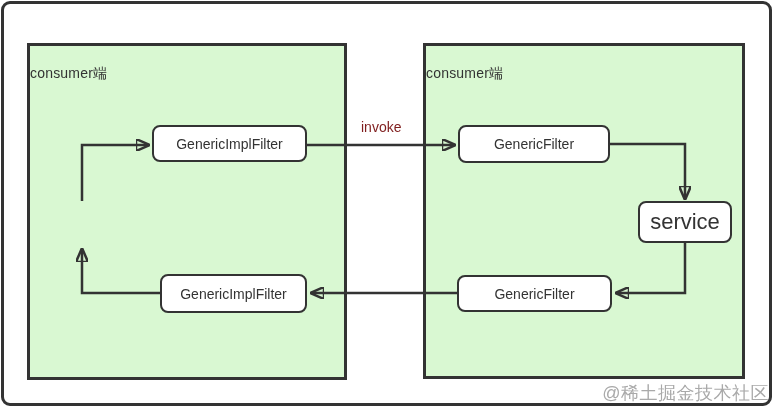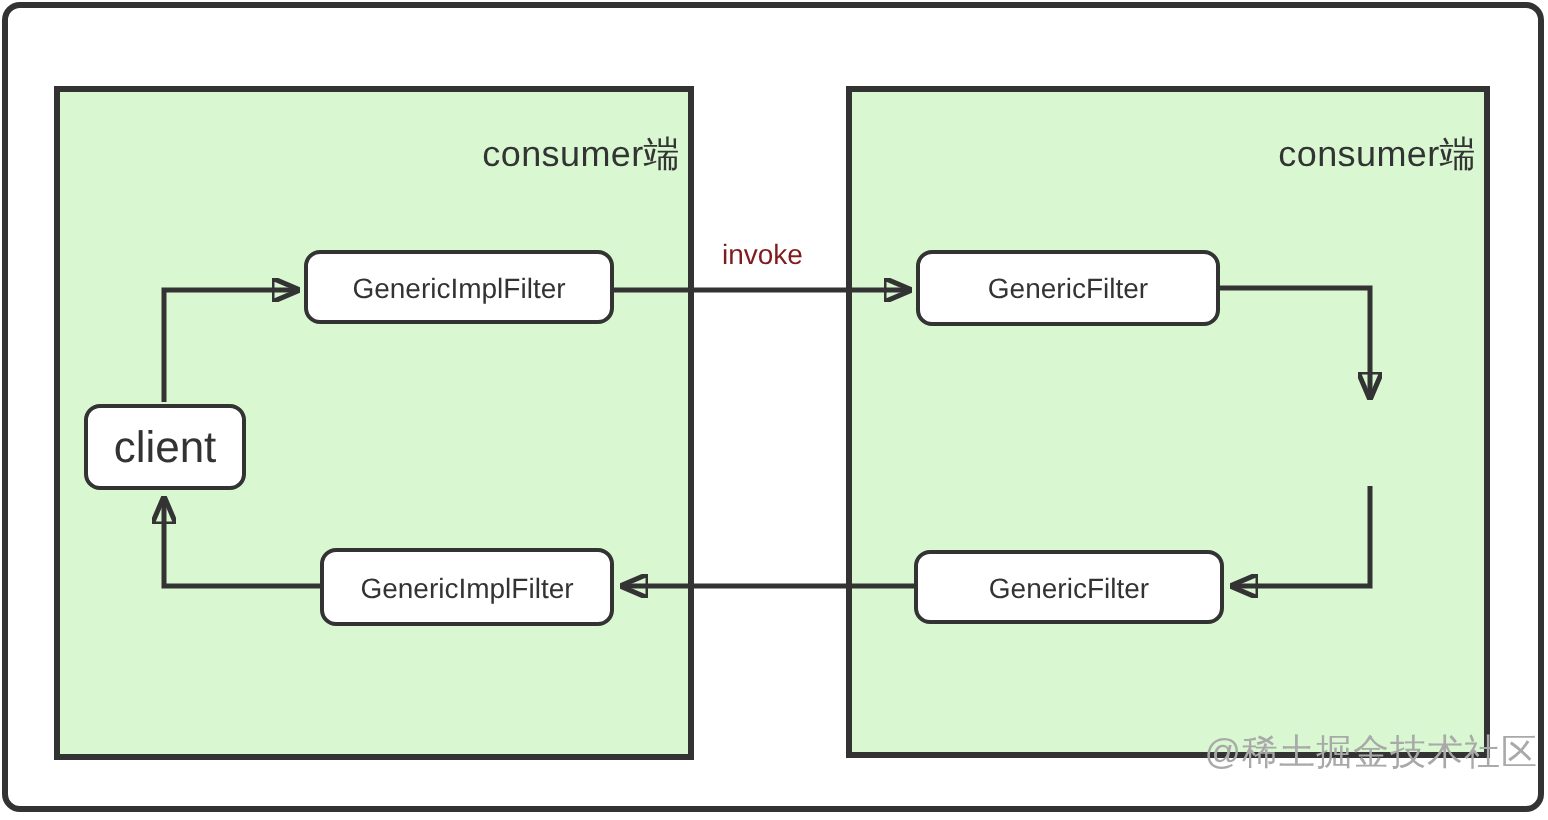--- a/index.html
+++ b/index.html
@@ -11,43 +11,43 @@
     position:absolute;left:1px;top:1px;right:2px;bottom:4px;
     border:3px solid #333333;border-radius:9px;pointer-events:none;
   }
   .group{
     position:absolute;background:#d9f8d2;border:3px solid #333333;
     box-sizing:border-box;
   }
   #group-consumer{left:27px;top:43px;width:320px;height:337px;}
   #group-provider{left:423px;top:43px;width:322px;height:336px;}
   .group-title{
-    position:absolute;top:19px;left:0;right:4px;text-align:right;
-    font-size:18px;color:#333333;letter-spacing:0.2px;
+    position:absolute;top:19px;left:0;right:15px;text-align:left;
+    font-size:14px;color:#333333;letter-spacing:0.2px;
   }
   .node{
     position:absolute;background:#ffffff;border:2.5px solid #333333;
     border-radius:8px;box-sizing:border-box;display:flex;
     align-items:center;justify-content:center;color:#333333;
   }
   .node.small{font-size:14px;}
   .node.big{font-size:22px;}
   #node-gif-top{left:152px;top:125px;width:155px;height:37px;}
   #node-gf-top{left:458px;top:125px;width:152px;height:38px;}
   #node-client{left:42px;top:202px;width:81px;height:43px;}
   #node-service{left:638px;top:201px;width:94px;height:42px;}
   #node-gif-bottom{left:160px;top:274px;width:147px;height:39px;}
   #node-gf-bottom{left:457px;top:275px;width:155px;height:37px;}
   #arrows{position:absolute;left:0;top:0;pointer-events:none;}
   #arrows path{stroke:#333333;stroke-width:2.5;fill:none;}
   .edge-label{
     position:absolute;left:361px;top:119px;font-size:14px;color:#7f1d1d;
   }
   .watermark{
-    position:absolute;right:5px;bottom:22px;font-size:18px;color:#a9a9a9;
+    position:absolute;right:5px;bottom:5px;font-size:18px;color:#a9a9a9;
     letter-spacing:0.5px;
   }
 </style>
 </head>
 <body>
 
 <div id="stage">
 
   <div class="frame"></div>
 
@@ -74,24 +74,24 @@
   </svg>
 
   <div class="node small" id="node-gif-top">
     <span>GenericImplFilter</span>
   </div>
 
   <div class="node small" id="node-gf-top">
     <span>GenericFilter</span>
   </div>
 
-  <div class="node big" id="node-client">
-    <span>client</span>
+
+  <div class="node big" id="node-service">
+    <span>service</span>
   </div>
-
 
   <div class="node small" id="node-gif-bottom">
     <span>GenericImplFilter</span>
   </div>
 
   <div class="node small" id="node-gf-bottom">
     <span>GenericFilter</span>
   </div>
 
   <div class="edge-label">invoke</div>

